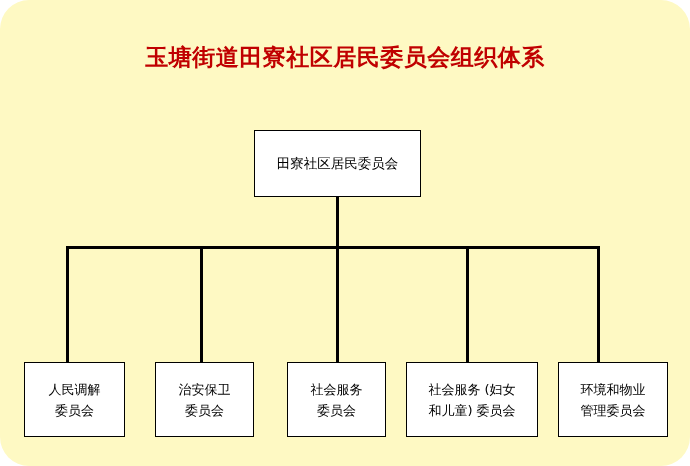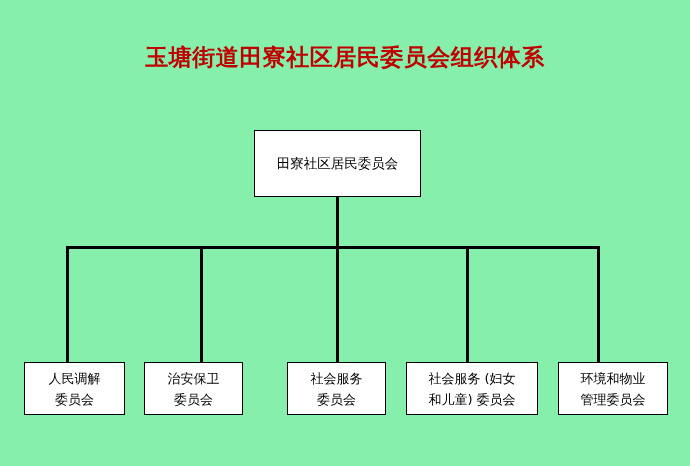--- a/index.html
+++ b/index.html
@@ -7,22 +7,23 @@
     padding: 0;
     background: #ffffff;
   }
   body {
     font-family: "DejaVu Sans", "Liberation Sans", sans-serif;
   }
   #canvas {
     position: relative;
     width: 690px;
     height: 466px;
-    background: #86efac;
+    background: #fef9c3;
     overflow: hidden;
+    border-radius: 29px;
   }
 
   
   #chart-title {
     position: absolute;
     left: 0;
     top: 42px;
     width: 690px;
     text-align: center;
     font-family: "DejaVu Serif", "Liberation Serif", serif;
@@ -58,24 +59,24 @@
   #node-root {
     left: 254px;
     top: 130px;
     width: 167px;
     height: 67px;
     font-size: 13.5px;
   }
 
   .leaf {
     top: 362px;
-    height: 53px;
+    height: 75px;
   }
   #node-leaf-0 { left: 24px;  width: 101px; }
-  #node-leaf-1 { left: 144px; width: 99px;  }
+  #node-leaf-1 { left: 155px; width: 99px;  }
   #node-leaf-2 { left: 287px; width: 99px;  }
   #node-leaf-3 { left: 406px; width: 132px; }
   #node-leaf-4 { left: 558px; width: 110px; }
 
   
   .line {
     position: absolute;
     background: #000000;
   }
   .v-line { width: 3px; }

